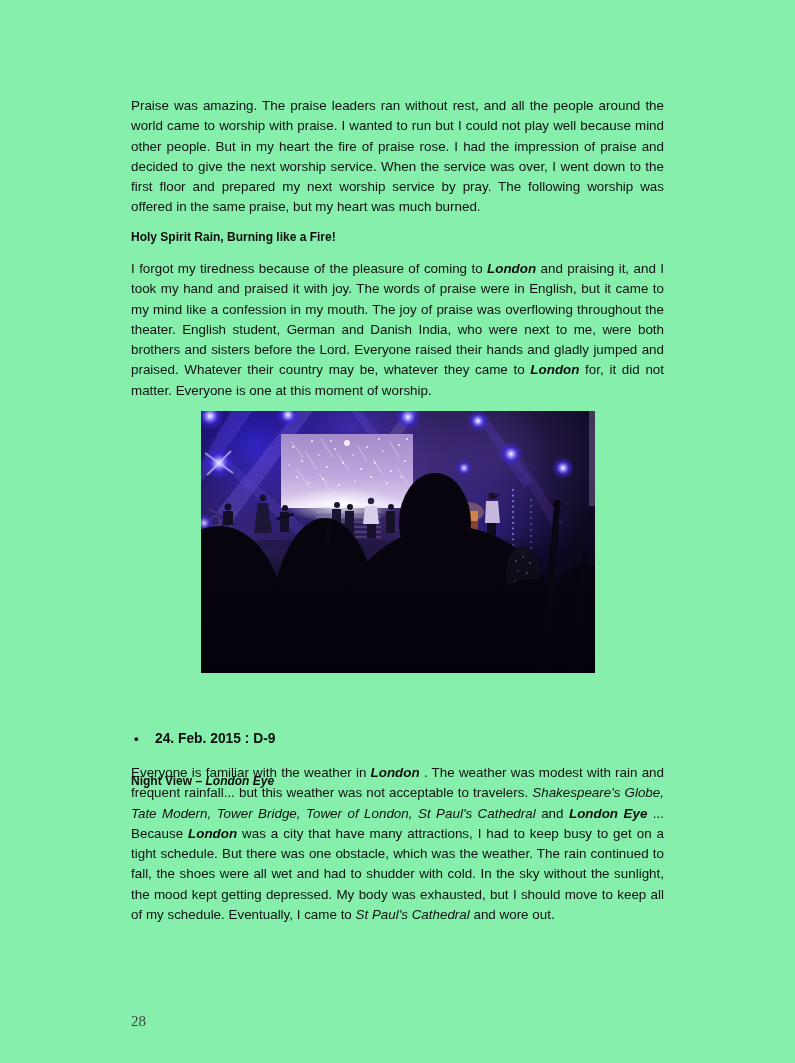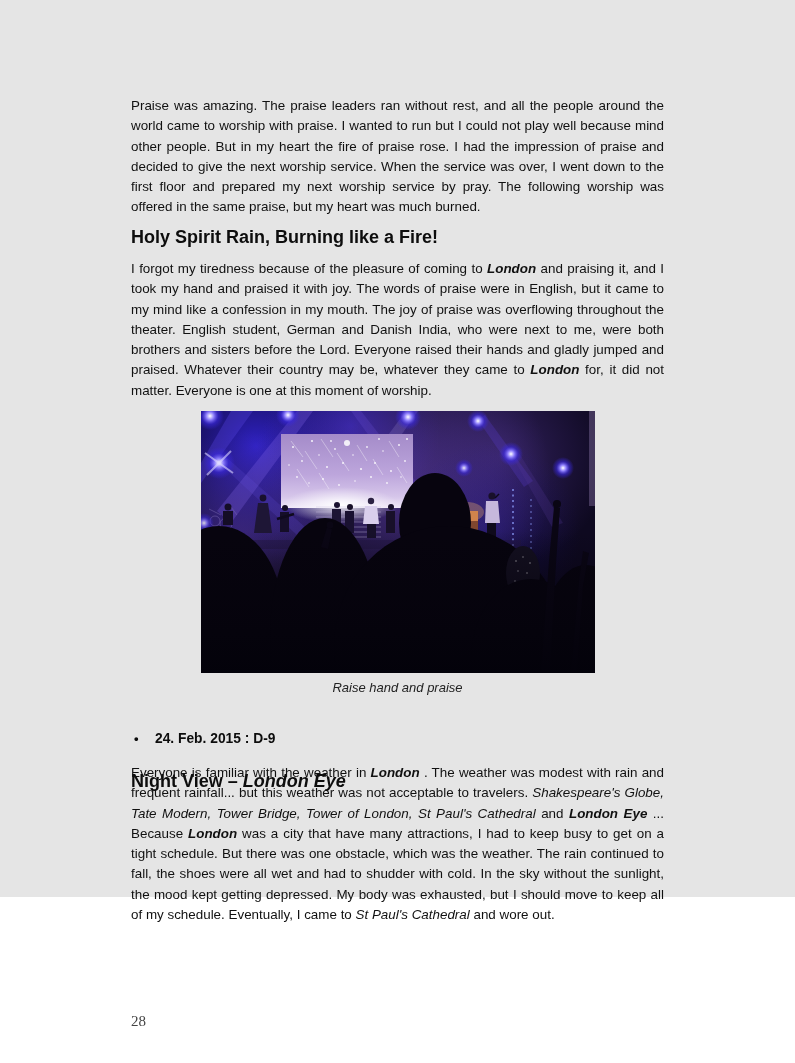--- a/index.html
+++ b/index.html
@@ -7,40 +7,40 @@
     padding: 0;
     width: 795px;
     height: 1063px;
     background: #ffffff;
     font-family: "Liberation Sans", sans-serif;
     overflow: hidden;
   }
   .page {
     position: relative;
     width: 795px;
-    height: 897px;
-    background: #e5e5e5;
+    height: 1063px;
+    background: #86efac;
   }
   .body-text {
     position: absolute;
     left: 131px;
     width: 533px;
     margin: 0;
     font-size: 13.4px;
     line-height: 20.3px;
     color: #111111;
     text-align: justify;
     text-justify: inter-word;
   }
   .heading {
     position: absolute;
     left: 131px;
     width: 533px;
     margin: 0;
-    font-size: 18px;
+    font-size: 12px;
     line-height: 18px;
     font-weight: bold;
     color: #0d0d0d;
   }
   .para1 { top: 96px; }
   .heading1 { top: 228px; }
   .para2 { top: 259px; }
 
   .photo-figure {
     position: absolute;
@@ -307,21 +307,20 @@
         <ellipse cx="385" cy="232" rx="45" ry="78"></ellipse>
         <path d="M340,261 L348,150 L353,96 L359,97 L355,152 L349,261 Z" fill="#0a0614"></path>
         <circle cx="356" cy="93" r="4" fill="#0a0614"></circle>
         <path d="M370,261 L378,170 L382,140 L388,142 L382,175 L376,261 Z" fill="#0a0614"></path>
       </g>
 
       <rect x="0" y="120" width="394" height="142" fill="url(#vig)"></rect>
     </svg>
   </figure>
 
-  <figcaption class="caption">Raise hand and praise</figcaption>
 
   <div class="bullet-row">
     <span class="bullet-marker">•</span>
     <span>24. Feb. 2015 : D-9</span>
   </div>
 
   <h2 class="heading heading2"><span style="font-weight: bold;">Night View – </span><span style="font-weight: bold; font-style: italic;">London Eye</span></h2>
 
   <p class="body-text para3"><span>Everyone is familiar with the weather in </span><span style="font-weight: bold; font-style: italic;">London</span><span> . The weather was modest with rain and frequent rainfall... but this weather was not acceptable to travelers. </span><span style="font-style: italic;">Shakespeare's Globe, Tate Modern, Tower Bridge, Tower of London, St Paul's Cathedral</span><span> and </span><span style="font-weight: bold; font-style: italic;">London Eye</span><span> ... Because </span><span style="font-weight: bold; font-style: italic;">London</span><span> was a city that have many attractions, I had to keep busy to get on a tight schedule. But there was one obstacle, which was the weather. The rain continued to fall, the shoes were all wet and had to shudder with cold. In the sky without the sunlight, the mood kept getting depressed. My body was exhausted, but I should move to keep all of my schedule. Eventually, I came to </span><span style="font-style: italic;">St Paul's Cathedral</span><span> and wore out.</span></p>
 

